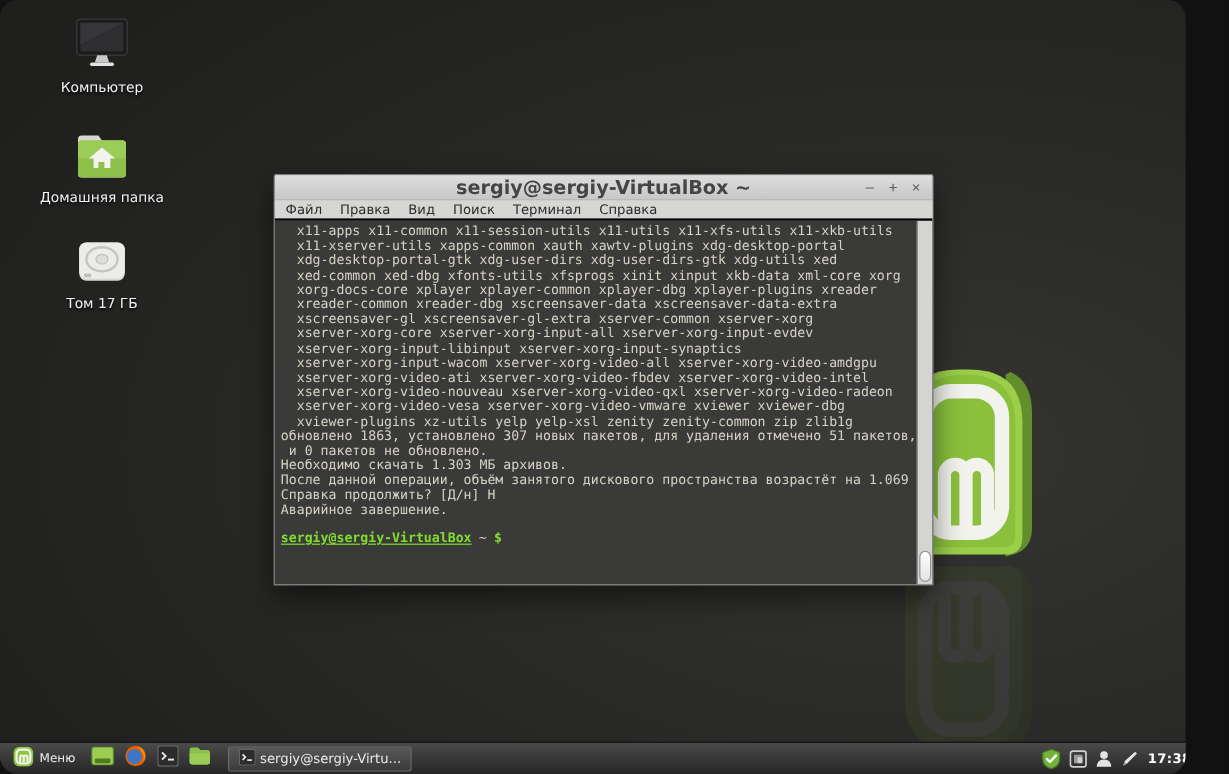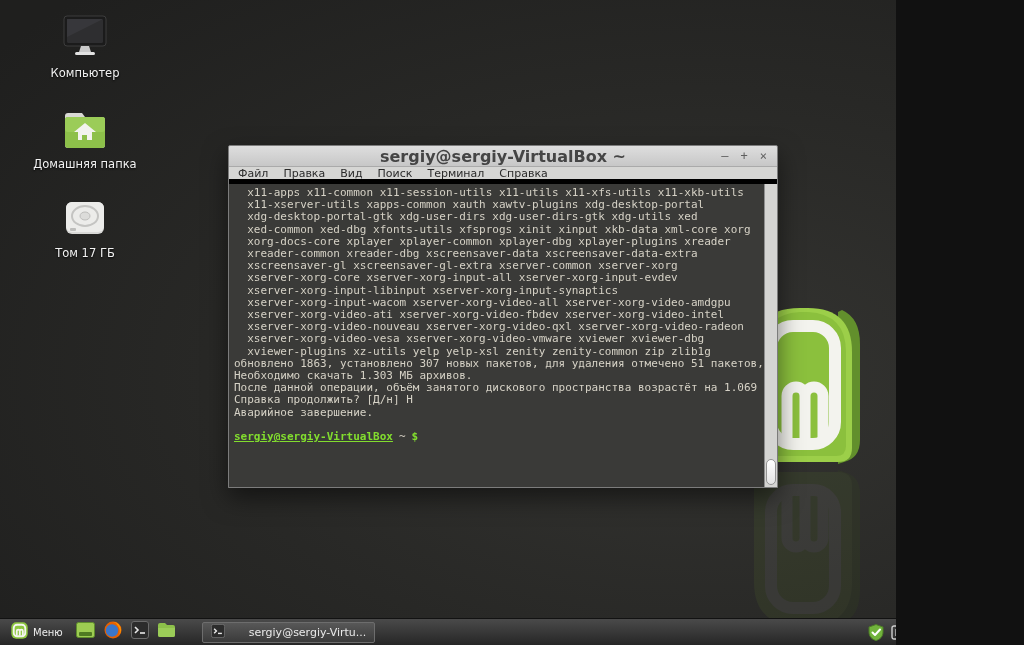--- a/index.html
+++ b/index.html
@@ -1,59 +1,60 @@
 <!DOCTYPE html>
 <html><head>
 <meta charset="utf-8">
 <style>
   html,body{margin:0;padding:0;background:#111;}
   *{box-sizing:border-box;}
   .desktop{
-    position:relative;width:896px;height:645px;overflow:hidden;
+    position:relative;width:988px;height:645px;overflow:hidden;
     font-family:"DejaVu Sans",sans-serif;
     background:radial-gradient(900px 520px at 78% 58%, #343431 0%, #282826 55%, #1f1f1e 100%);
+    border-radius:15px;
   }
   
   .wlogo{position:absolute;left:754px;top:306px;width:112px;height:160px;z-index:1;}
   .wlogo-reflect{position:absolute;left:754px;top:468px;width:112px;height:160px;z-index:1;
     transform:scaleY(-1);opacity:0.14;filter:brightness(0.6) blur(0.6px);}
   
   .dicons{position:absolute;left:26px;top:14px;width:118px;z-index:2;display:flex;flex-direction:column;gap:29px;}
   .dicon{display:flex;flex-direction:column;align-items:center;gap:4px;cursor:default;}
   .dicon .dlabel{color:#f2f2f2;font-size:11.5px;text-shadow:0 1px 2px rgba(0,0,0,.9);white-space:nowrap;}
   
   .term{position:absolute;left:228px;top:145px;width:550px;height:343px;z-index:5;
     border:1px solid #7c7c7c;border-radius:2px 2px 0 0;box-shadow:0 10px 24px rgba(0,0,0,.5);
     display:flex;flex-direction:column;background:#d6d6d4;}
   .titlebar{height:21px;flex:0 0 21px;display:flex;align-items:center;position:relative;
     background:linear-gradient(#dedede,#c7c7c7);border-bottom:1px solid #aaa;border-radius:2px 2px 0 0;}
   .title{position:absolute;left:0;right:0;text-align:center;font-size:16px;font-weight:bold;color:#454545;}
   .wbtns{margin-left:auto;display:flex;gap:12px;padding-right:10px;z-index:2;}
   .wbtn{font-size:12px;color:#5f5f5f;line-height:1;cursor:default;font-family:"DejaVu Sans Mono",monospace;}
   .menubar{height:17px;flex:0 0 17px;display:flex;align-items:center;gap:15px;padding-left:9px;
-    background:#d6d6d4;border-bottom:5px solid #000000;font-size:11px;color:#2b2b2b;}
+    background:#d6d6d4;border-bottom:2px solid #000000;font-size:11px;color:#2b2b2b;}
   .menubar span{cursor:default;}
   .tcontent{position:relative;flex:1;background:#3a3a38;overflow:hidden;padding:3px 16px 0 5px;}
   .tline{font-family:"DejaVu Sans Mono",monospace;font-size:11px;line-height:12.2px;
     color:#d6d2c6;white-space:pre;}
   .magenta{color:#9c6a90;}
   .p-host{color:#82dd2e;font-weight:bold;text-decoration:underline;}
   .p-path{color:#cfcabe;margin:0 6px;}
   .p-sym{color:#82dd2e;font-weight:bold;}
   .tscroll{position:absolute;top:0;right:0;width:13px;height:100%;background:#d4d4d2;border-left:1px solid #8f8f8f;}
   .tthumb{position:absolute;left:1px;bottom:2px;width:10px;height:26px;background:linear-gradient(#fff,#e3e3e3);
     border:1px solid #949494;border-radius:5px;}
   
   .taskbar{position:absolute;left:0;bottom:0;width:1024px;height:27px;z-index:10;
     background:linear-gradient(#4a4a4a,#262626);border-top:1px solid #121212;
     display:flex;align-items:center;padding:0 5px;gap:7px;}
   .menu-btn{display:flex;align-items:center;gap:5px;padding:0 6px;height:23px;border-radius:2px;cursor:pointer;}
   .menu-btn .mlabel{color:#ececec;font-size:10px;font-weight:normal;}
   .launcher{width:20px;height:20px;display:flex;align-items:center;justify-content:center;cursor:pointer;}
-  .winbtn{display:flex;align-items:center;gap:24px;height:21px;padding:0 8px;margin-left:18px;
+  .winbtn{display:flex;align-items:center;gap:4px;height:21px;padding:0 8px;margin-left:6px;
     background:linear-gradient(#585858,#3a3a3a);border:1px solid #6d6d6d;border-radius:2px;cursor:pointer;min-width:118px;}
   .winbtn .wlabel{color:#e9e9e9;font-size:11px;white-space:nowrap;}
   .tb-spacer{flex:1;}
   .tray{display:flex;align-items:center;gap:7px;padding-right:3px;justify-content:space-between;}
   .tray .ticon{display:flex;align-items:center;justify-content:center;cursor:pointer;}
   .clock{color:#fff;font-size:11px;font-weight:bold;letter-spacing:.3px;cursor:pointer;}
 </style>
 </head>
 <body>
 
@@ -143,20 +144,21 @@
           <div class="tline">  xreader-common xreader-dbg xscreensaver-data xscreensaver-data-extra</div>
           <div class="tline">  xscreensaver-gl xscreensaver-gl-extra xserver-common xserver-xorg</div>
           <div class="tline">  xserver-xorg-core xserver-xorg-input-all xserver-xorg-input-evdev</div>
           <div class="tline">  xserver-xorg-input-libinput xserver-xorg-input-synaptics</div>
           <div class="tline">  xserver-xorg-input-wacom xserver-xorg-video-all xserver-xorg-video-amdgpu</div>
           <div class="tline">  xserver-xorg-video-ati xserver-xorg-video-fbdev xserver-xorg-video-intel</div>
           <div class="tline">  xserver-xorg-video-nouveau xserver-xorg-video-qxl xserver-xorg-video-radeon</div>
           <div class="tline">  xserver-xorg-video-vesa xserver-xorg-video-vmware xviewer xviewer-dbg</div>
           <div class="tline">  xviewer-plugins xz-utils yelp yelp-xsl zenity zenity-common zip zlib1g</div>
           <div class="tline">обновлено 1863, установлено 307 новых пакетов, для удаления отмечено 51 пакетов,</div>
+          <div class="tline"> и 0 пакетов не обновлено.</div>
           <div class="tline">Необходимо скачать 1.303 МБ архивов.</div>
           <div class="tline">После данной операции, объём занятого дискового пространства возрастёт на 1.069</div>
           <div class="tline">Справка продолжить? [Д/н] Н</div>
           <div class="tline">Аварийное завершение.</div>
           <div class="tline">&nbsp;</div>
         </div>
       <div class="tline"><span class="p-host">sergiy@sergiy-VirtualBox</span><span class="p-path">~</span><span class="p-sym">$</span></div>
       <div class="tscroll">
         <div class="tthumb"></div>
       </div>

